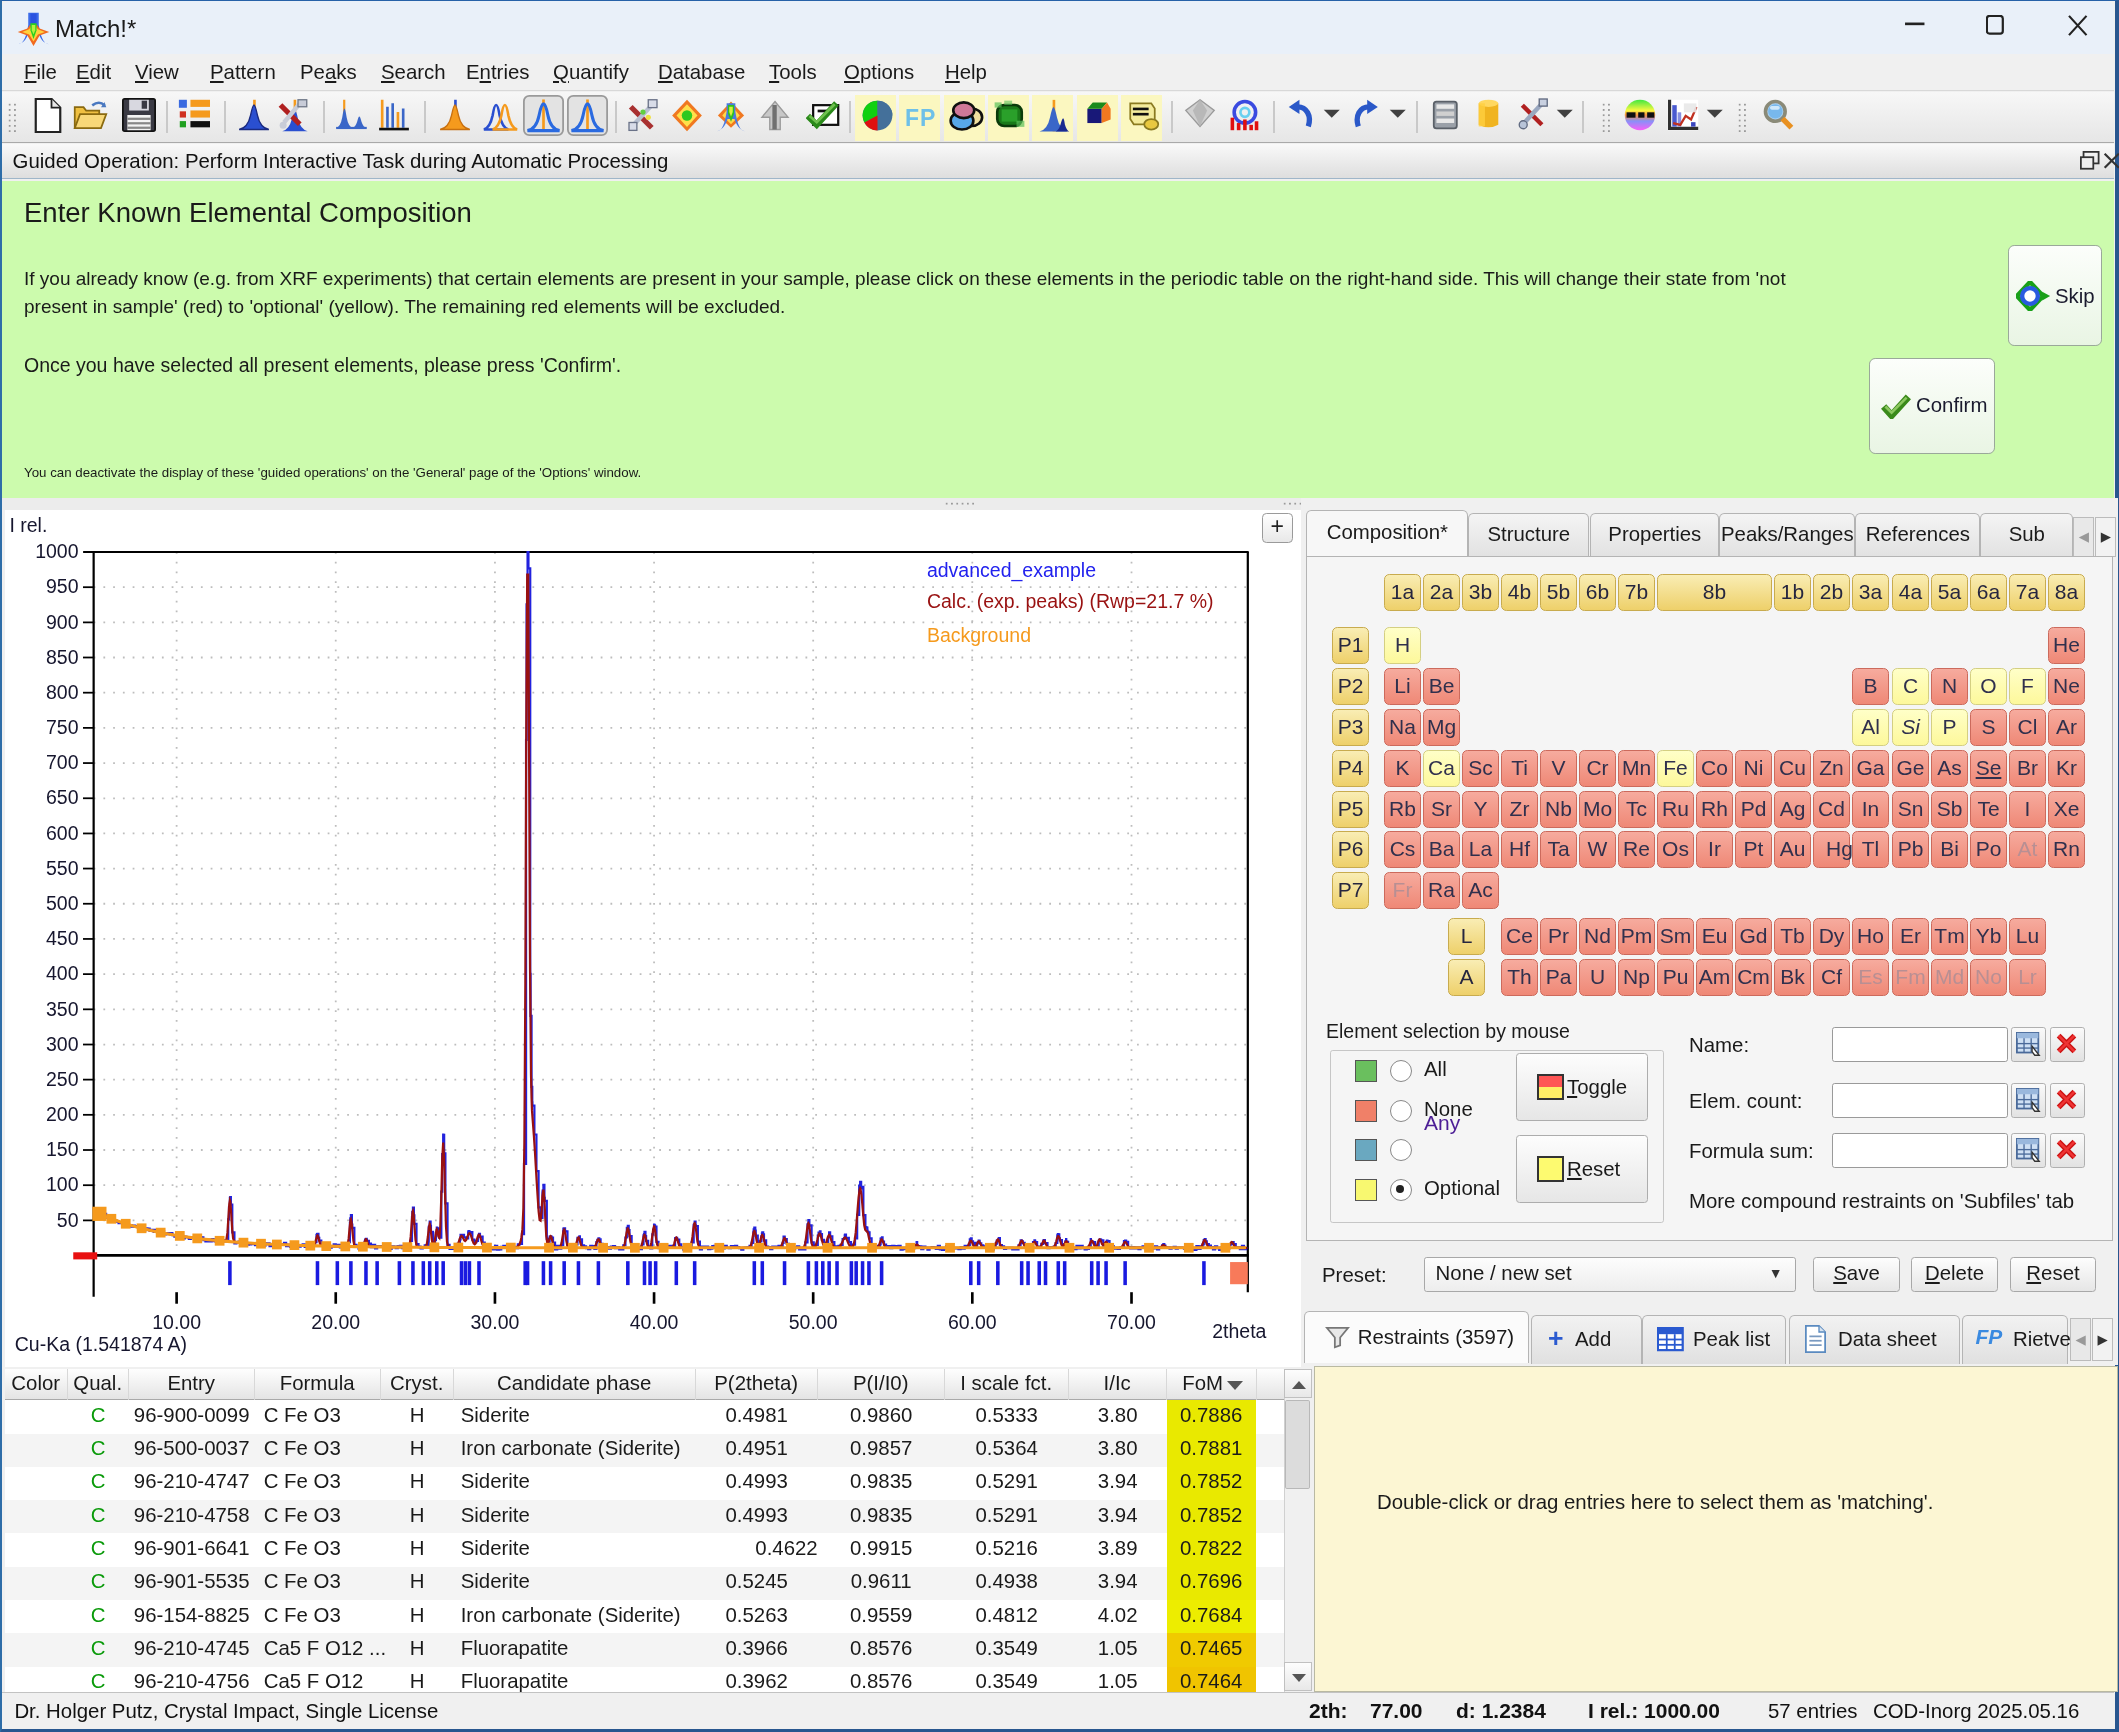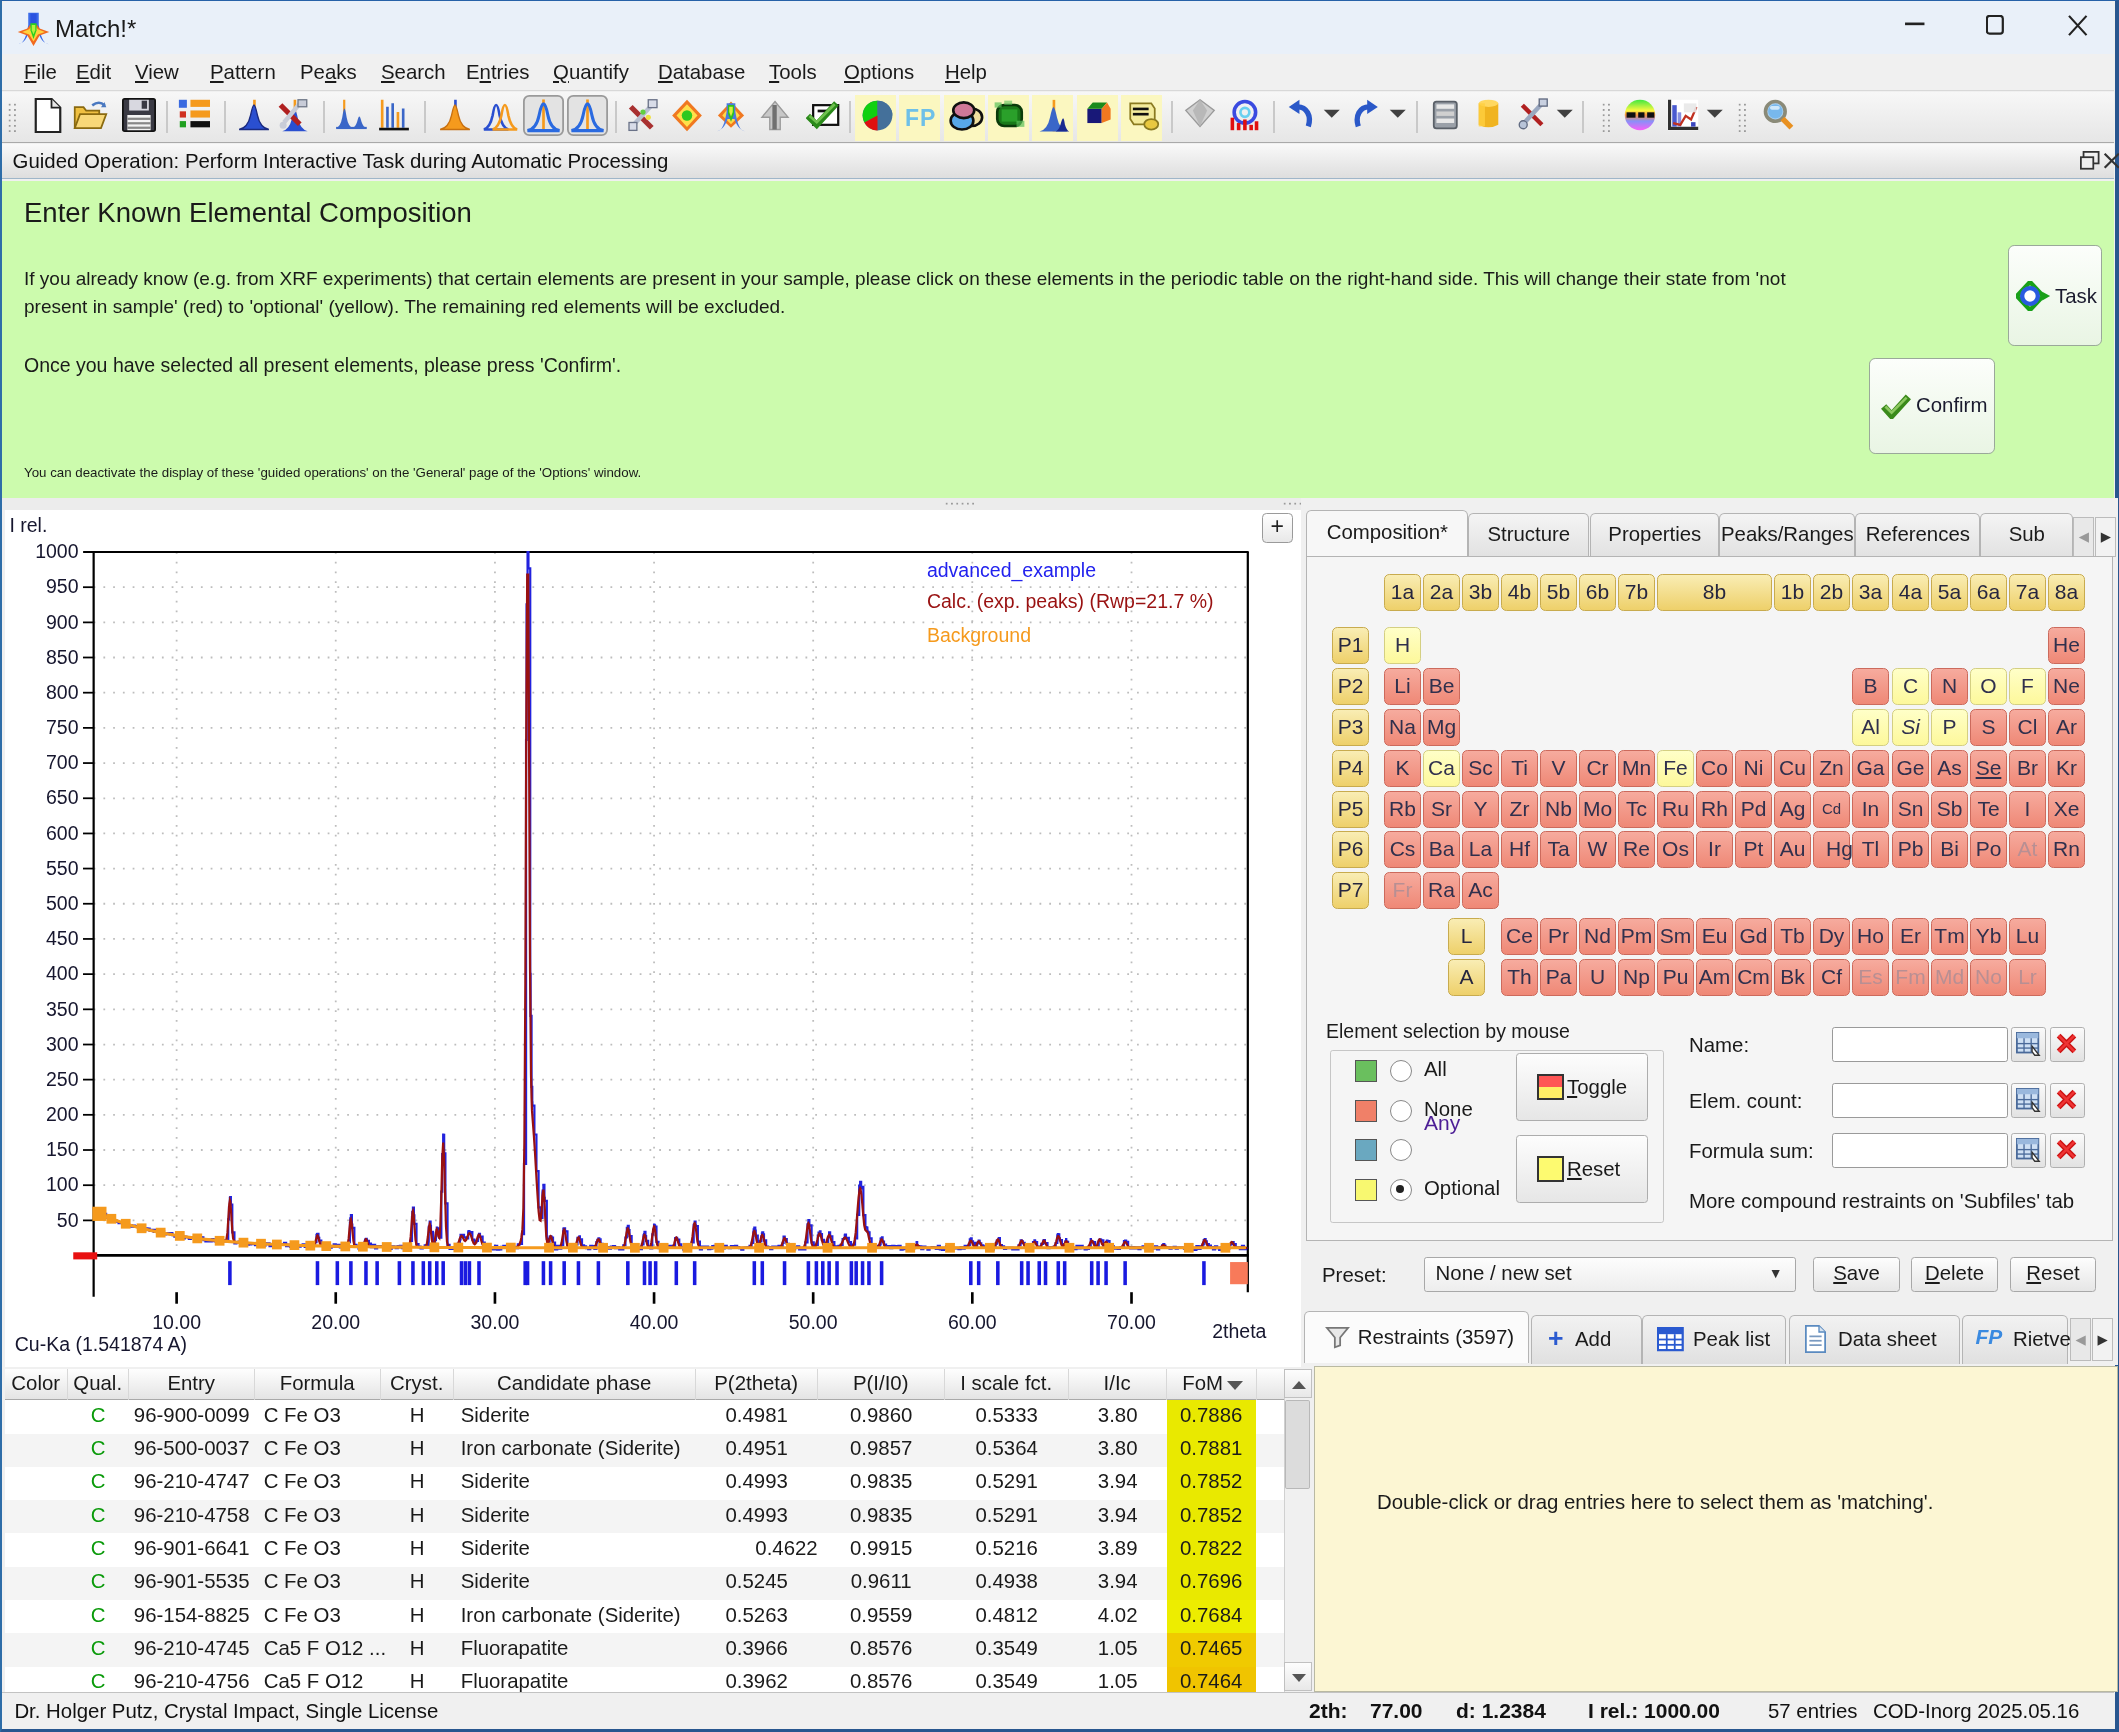--- a/index.html
+++ b/index.html
@@ -309,21 +309,21 @@
 <h1 style="left:22px;top:16px">Enter Known Elemental Composition</h1>
 <p style="top:84px;width:1862px;font-size:19px">If you already know (e.g. from XRF experiments) that certain elements are present in your sample, please click on these elements in the periodic table on the right-hand side. This will change their state from 'not<br>present in sample' (red) to 'optional' (yellow). The remaining red elements will be excluded.</p>
 <p style="top:171px">Once you have selected all present elements, please press 'Confirm'.</p>
 <p style="top:278px;font-size:13.3px">You can deactivate the display of these 'guided operations' on the 'General' page of the 'Options' window.</p>
 <div class="gbtn" style="left:2006px;top:64px;width:94px;height:101px;">
 <svg class="abs" style="left:7px;top:35px" width="35" height="30" viewBox="0 0 40 34">
           <polygon points="16,1 31,17 16,33 1,17" fill="none" stroke="#18a018" stroke-width="5"></polygon>
           <circle cx="16" cy="17" r="9" fill="#fff" stroke="#2a5ae0" stroke-width="5"></circle>
           <polygon points="30,12 39,17 30,22" fill="#18a018"></polygon>
         </svg>
-<span style="position:absolute;left:46px;top:39px;font-size:20.4px">Task</span>
+<span style="position:absolute;left:46px;top:39px;font-size:20.4px">Skip</span>
       </div>
 <div class="gbtn" style="left:1867px;top:177px;width:126px;height:96px;">
 <svg class="abs" style="left:10.6px;top:35px" width="30" height="25" viewBox="0 0 34 28">
           <path d="M3 14 L12 24 L31 3" stroke="#3a8a1a" stroke-width="8" fill="none"></path>
           <path d="M5 14 L12 21 L29 4" stroke="#8cc860" stroke-width="3" fill="none"></path>
         </svg>
 <span style="position:absolute;left:46px;top:35px;font-size:20.4px">Confirm</span>
       </div>
 </div>
 <div class="abs" style="left:0px;top:497px;width:2112px;height:11.5px;background:#ececec;">
@@ -612,21 +612,21 @@
 <div class="abs" style="left:122px;top:293px;width:37px;height:37px;background:linear-gradient(#f6ab9e,#ef8876);border:1.8px solid #cc6a5c;border-radius:5.3px;text-align:center;font-size:21px;color:#30304d;line-height:34px;">Sr</div>
 <div class="abs" style="left:161px;top:293px;width:37px;height:37px;background:linear-gradient(#f6ab9e,#ef8876);border:1.8px solid #cc6a5c;border-radius:5.3px;text-align:center;font-size:21px;color:#30304d;line-height:34px;">Y</div>
 <div class="abs" style="left:200px;top:293px;width:37px;height:37px;background:linear-gradient(#f6ab9e,#ef8876);border:1.8px solid #cc6a5c;border-radius:5.3px;text-align:center;font-size:21px;color:#30304d;line-height:34px;">Zr</div>
 <div class="abs" style="left:239px;top:293px;width:37px;height:37px;background:linear-gradient(#f6ab9e,#ef8876);border:1.8px solid #cc6a5c;border-radius:5.3px;text-align:center;font-size:21px;color:#30304d;line-height:34px;">Nb</div>
 <div class="abs" style="left:278px;top:293px;width:37px;height:37px;background:linear-gradient(#f6ab9e,#ef8876);border:1.8px solid #cc6a5c;border-radius:5.3px;text-align:center;font-size:21px;color:#30304d;line-height:34px;">Mo</div>
 <div class="abs" style="left:317px;top:293px;width:37px;height:37px;background:linear-gradient(#f6ab9e,#ef8876);border:1.8px solid #cc6a5c;border-radius:5.3px;text-align:center;font-size:21px;color:#30304d;line-height:34px;">Tc</div>
 <div class="abs" style="left:356px;top:293px;width:37px;height:37px;background:linear-gradient(#f6ab9e,#ef8876);border:1.8px solid #cc6a5c;border-radius:5.3px;text-align:center;font-size:21px;color:#30304d;line-height:34px;">Ru</div>
 <div class="abs" style="left:395px;top:293px;width:37px;height:37px;background:linear-gradient(#f6ab9e,#ef8876);border:1.8px solid #cc6a5c;border-radius:5.3px;text-align:center;font-size:21px;color:#30304d;line-height:34px;">Rh</div>
 <div class="abs" style="left:434px;top:293px;width:37px;height:37px;background:linear-gradient(#f6ab9e,#ef8876);border:1.8px solid #cc6a5c;border-radius:5.3px;text-align:center;font-size:21px;color:#30304d;line-height:34px;">Pd</div>
 <div class="abs" style="left:473px;top:293px;width:37px;height:37px;background:linear-gradient(#f6ab9e,#ef8876);border:1.8px solid #cc6a5c;border-radius:5.3px;text-align:center;font-size:21px;color:#30304d;line-height:34px;">Ag</div>
-<div class="abs" style="left:512px;top:293px;width:37px;height:37px;background:linear-gradient(#f6ab9e,#ef8876);border:1.8px solid #cc6a5c;border-radius:5.3px;text-align:center;font-size:15px;color:#30304d;line-height:34px;">Cd</div>
+<div class="abs" style="left:512px;top:293px;width:37px;height:37px;background:linear-gradient(#f6ab9e,#ef8876);border:1.8px solid #cc6a5c;border-radius:5.3px;text-align:center;font-size:21px;color:#30304d;line-height:34px;">Cd</div>
 <div class="abs" style="left:551px;top:293px;width:37px;height:37px;background:linear-gradient(#f6ab9e,#ef8876);border:1.8px solid #cc6a5c;border-radius:5.3px;text-align:center;font-size:21px;color:#30304d;line-height:34px;">In</div>
 <div class="abs" style="left:591px;top:293px;width:37px;height:37px;background:linear-gradient(#f6ab9e,#ef8876);border:1.8px solid #cc6a5c;border-radius:5.3px;text-align:center;font-size:21px;color:#30304d;line-height:34px;">Sn</div>
 <div class="abs" style="left:630px;top:293px;width:37px;height:37px;background:linear-gradient(#f6ab9e,#ef8876);border:1.8px solid #cc6a5c;border-radius:5.3px;text-align:center;font-size:21px;color:#30304d;line-height:34px;">Sb</div>
 <div class="abs" style="left:669px;top:293px;width:37px;height:37px;background:linear-gradient(#f6ab9e,#ef8876);border:1.8px solid #cc6a5c;border-radius:5.3px;text-align:center;font-size:21px;color:#30304d;line-height:34px;">Te</div>
 <div class="abs" style="left:708px;top:293px;width:37px;height:37px;background:linear-gradient(#f6ab9e,#ef8876);border:1.8px solid #cc6a5c;border-radius:5.3px;text-align:center;font-size:21px;color:#30304d;line-height:34px;">I</div>
 <div class="abs" style="left:747px;top:293px;width:37px;height:37px;background:linear-gradient(#f6ab9e,#ef8876);border:1.8px solid #cc6a5c;border-radius:5.3px;text-align:center;font-size:21px;color:#30304d;line-height:34px;">Xe</div>
 <div class="abs" style="left:83px;top:333px;width:37px;height:37px;background:linear-gradient(#f6ab9e,#ef8876);border:1.8px solid #cc6a5c;border-radius:5.3px;text-align:center;font-size:21px;color:#30304d;line-height:34px;">Cs</div>
 <div class="abs" style="left:122px;top:333px;width:37px;height:37px;background:linear-gradient(#f6ab9e,#ef8876);border:1.8px solid #cc6a5c;border-radius:5.3px;text-align:center;font-size:21px;color:#30304d;line-height:34px;">Ba</div>
 <div class="abs" style="left:161px;top:333px;width:37px;height:37px;background:linear-gradient(#f6ab9e,#ef8876);border:1.8px solid #cc6a5c;border-radius:5.3px;text-align:center;font-size:21px;color:#30304d;line-height:34px;">La</div>
 <div class="abs" style="left:200px;top:333px;width:37px;height:37px;background:linear-gradient(#f6ab9e,#ef8876);border:1.8px solid #cc6a5c;border-radius:5.3px;text-align:center;font-size:21px;color:#30304d;line-height:34px;">Hf</div>

